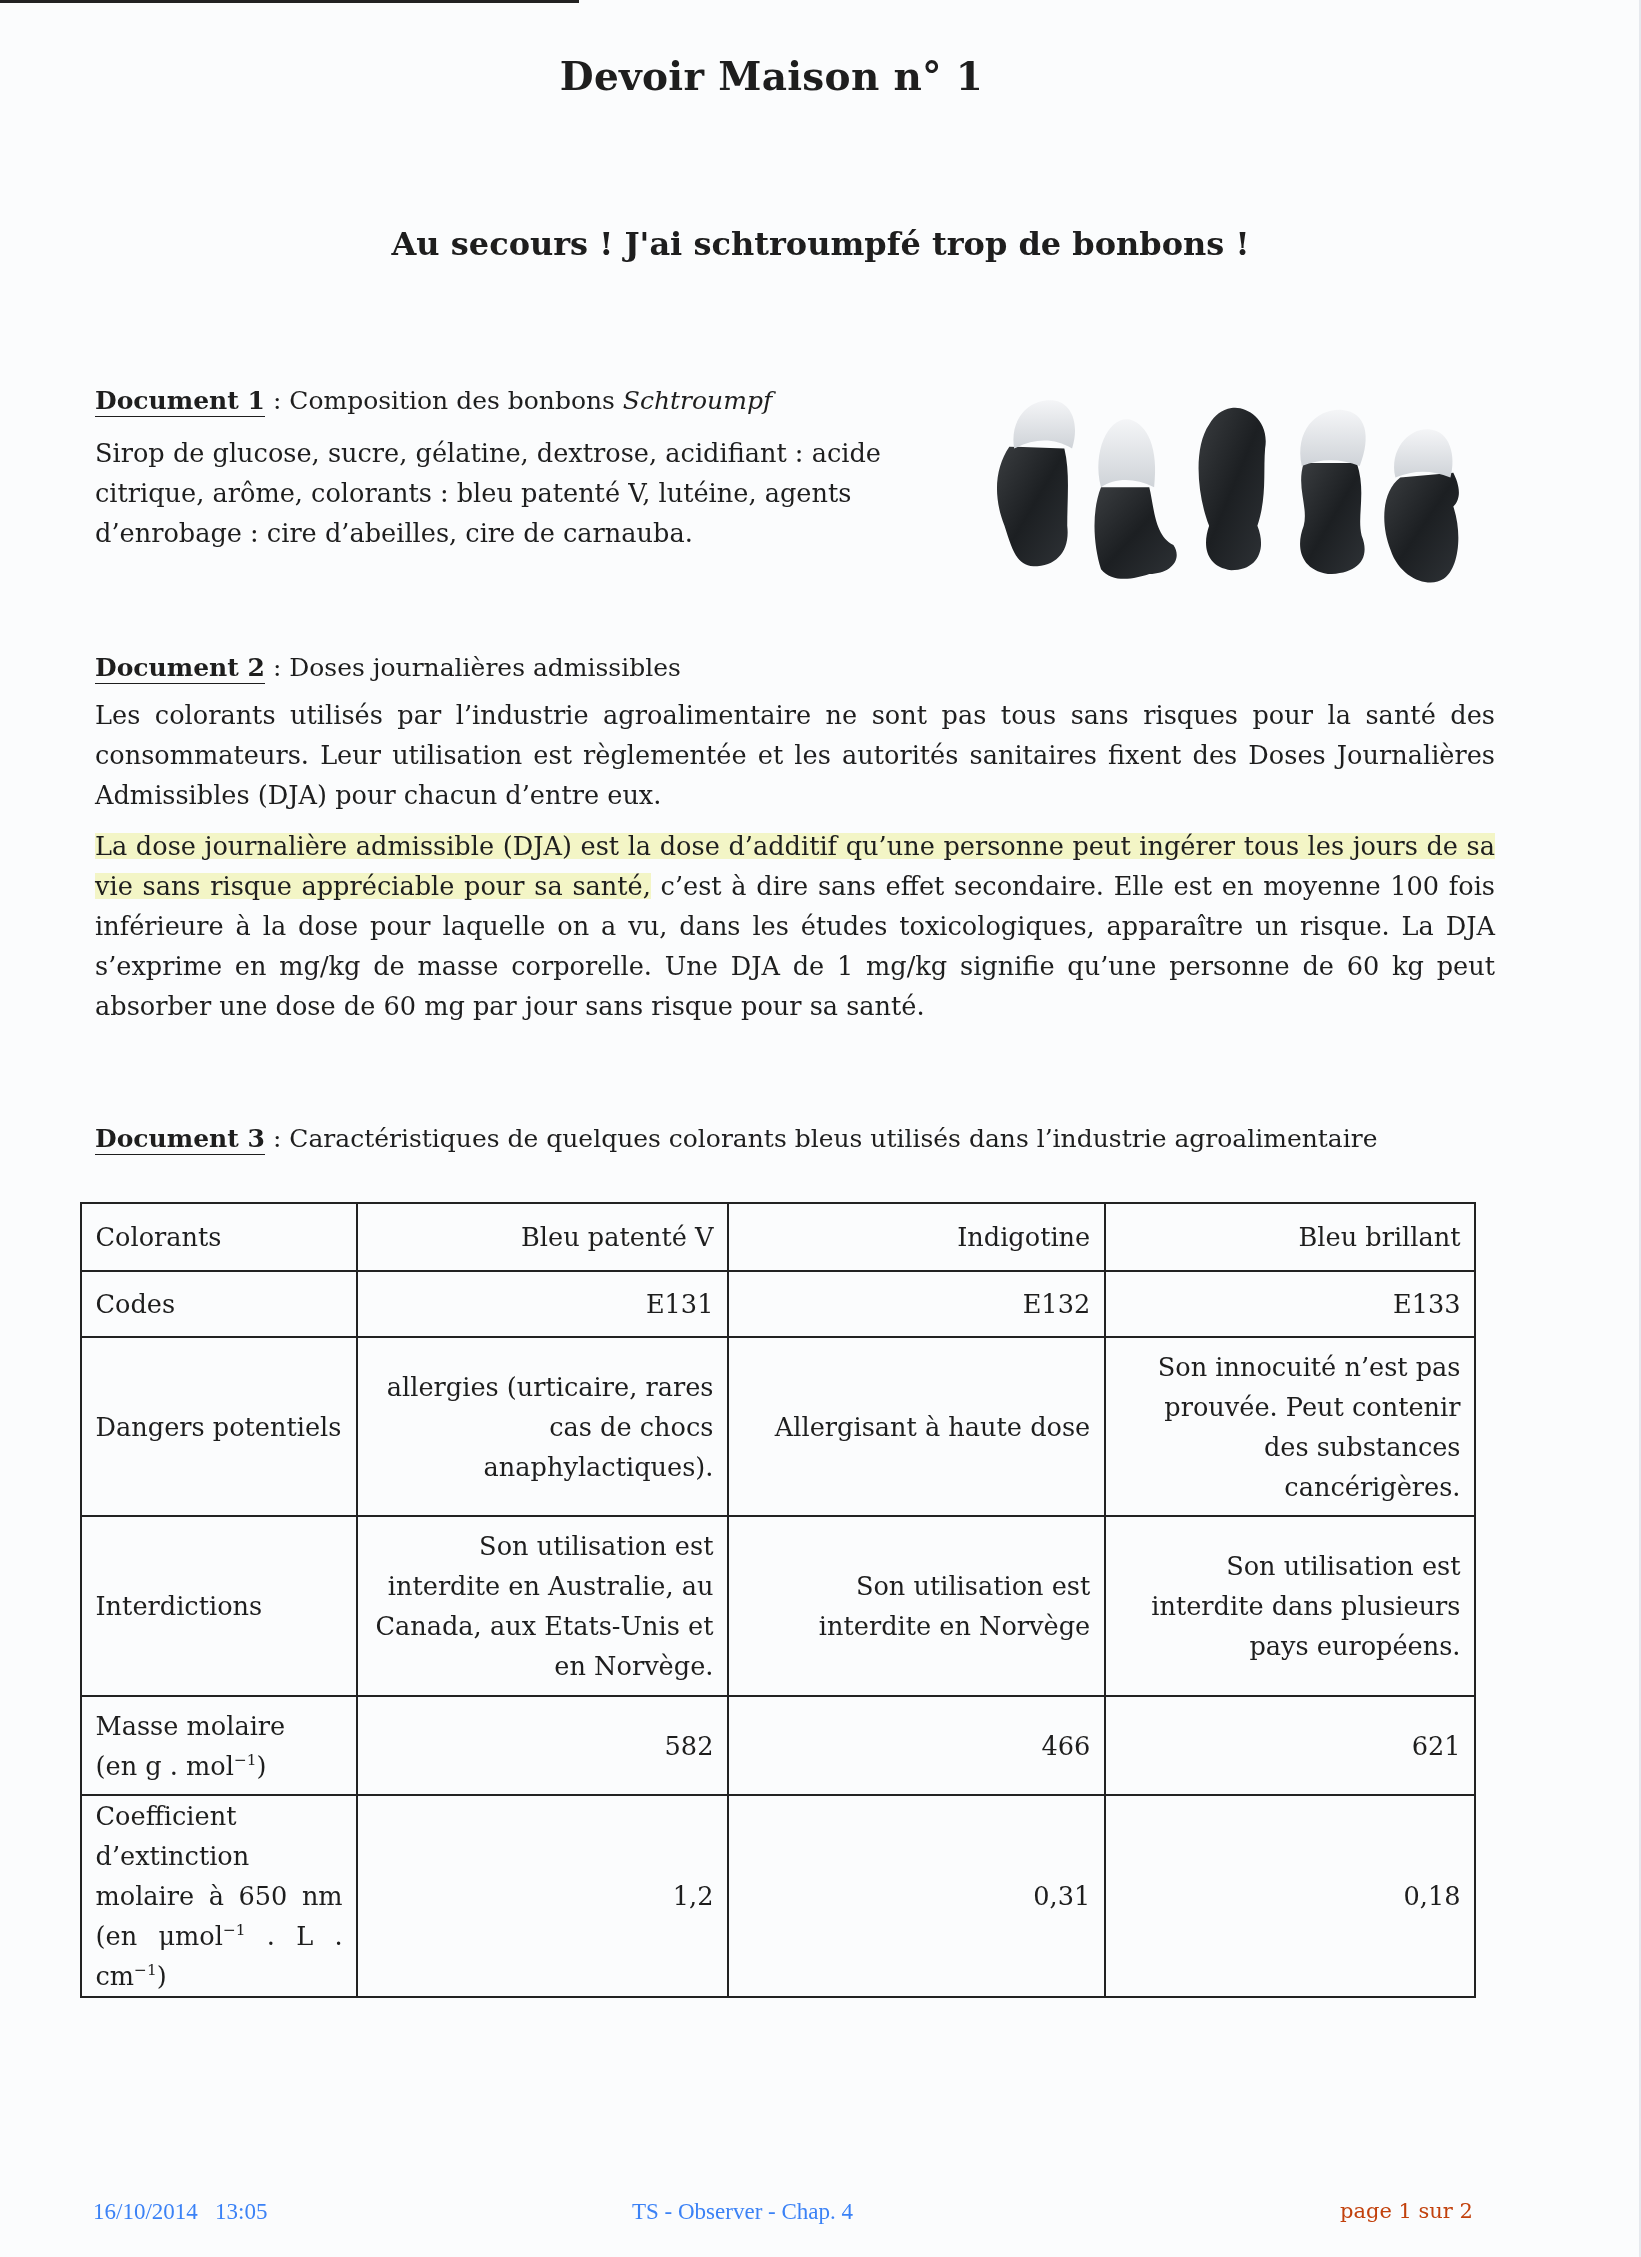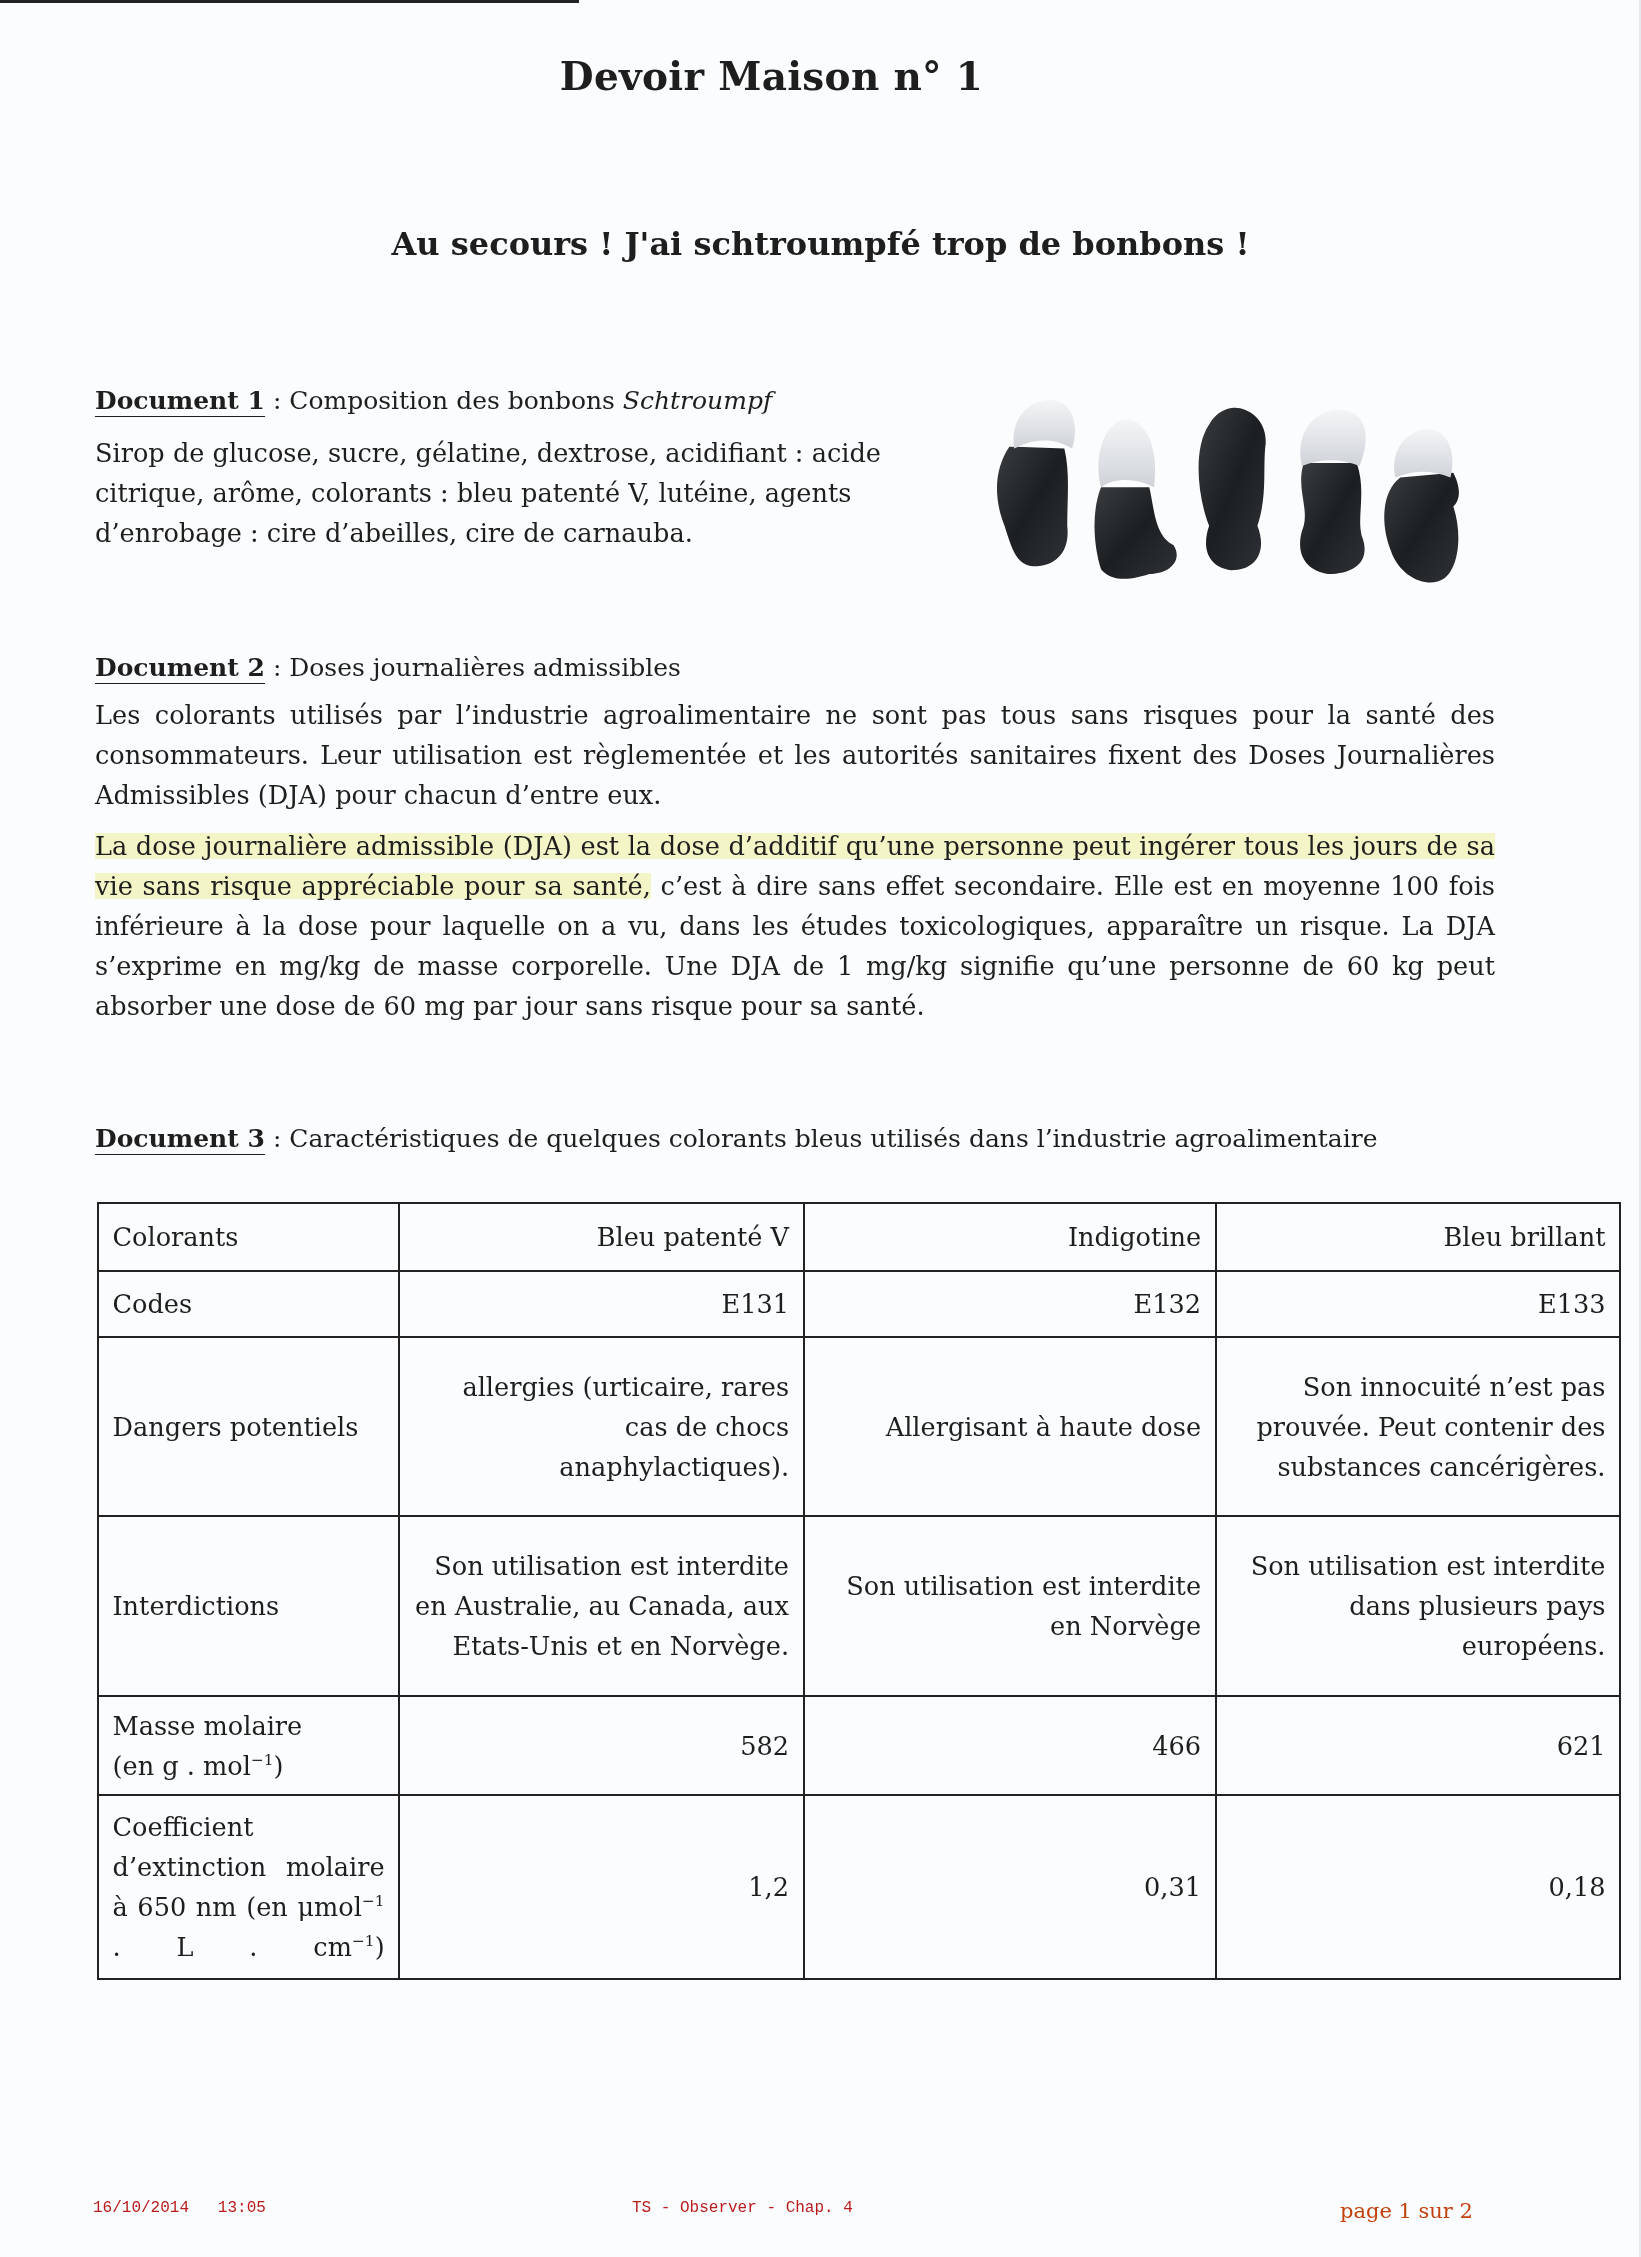--- a/index.html
+++ b/index.html
@@ -31,41 +31,41 @@
   .doc1-body { top:433px; width:792px; }
   .doc2-p1 { top:695px; width:1400px; text-align:justify; }
   .doc2-p2 { top:826px; width:1400px; text-align:justify; }
   .hl { background: linear-gradient(180deg, rgba(0,0,0,0) 8%, #f3f5c6 8%, #f3f5c6 92%, rgba(0,0,0,0) 92%); }
 
   .candies {
     position:absolute; left:956px; top:381px; width:541px; height:222px;
   }
 
   table.dyes {
-    position:absolute; left:97px; top:1202px; width:1524px;
+    position:absolute; left:80px; top:1202px; width:1396px;
     border-collapse:collapse; font-size:25.6px; line-height:40px;
   }
   table.dyes td {
     border:2.4px solid #222; padding:0 13.5px; text-align:right; vertical-align:middle;
   }
   table.dyes td.rowhead { text-align:left; width:248px; }
   table.dyes td.c1 { width:343px; }
   table.dyes td.c2 { width:350px; }
   table.dyes td.c3 { width:343px; }
   tr.r-h td { height:66px; }
   tr.r-code td { height:64px; }
   tr.r-dja td { height:65px; }
   tr.r-dang td { height:177px; }
   tr.r-int td { height:178px; }
   tr.r-mm td { height:97px; }
   tr.r-coef td { height:182px; }
   td.justify-head { text-align:justify !important; text-align-last:justify; }
   sup { font-size:15.4px; vertical-align: super; line-height:0; }
 
-  .footer { position:absolute; top:2199px; font-family:Liberation Mono, monospace; font-size:16px; color:#b91c1c; }
+  .footer { position:absolute; top:2199px; font-family:Liberation Serif, serif; font-size:23px; color:#3b82f6; }
   .f-left { left:93px; }
   .f-mid { left:632px; }
   .f-right { left:1340px; font-family:"DejaVu Serif","Liberation Serif",serif; color:#c2410c; font-size:21px; }
 </style>
 </head>
 <body>
 
 <div class="page-edge-top"></div>
 <div class="page-edge-right"></div>
 

